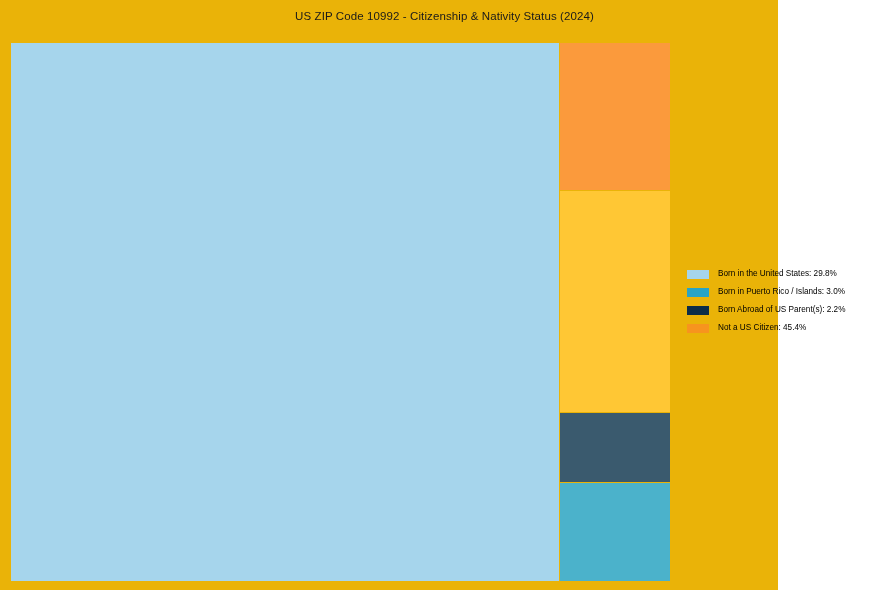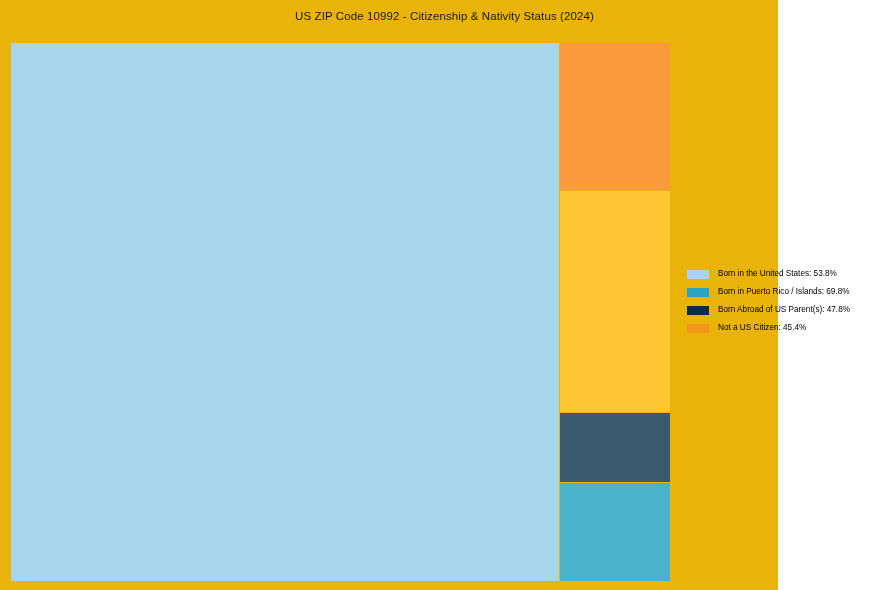--- a/index.html
+++ b/index.html
@@ -134,31 +134,31 @@
     <div id="tile-born-abroad" class="mosaic-tile" title="Born Abroad of US Parent(s): 2.2%" style="background: rgb(58, 90, 110);"></div>
 
     <div id="tile-born-pr" class="mosaic-tile" title="Born in Puerto Rico / Islands: 3.0%" style="background: rgb(75, 178, 203);"></div>
 
   </div>
 
   <div id="legend">
 
     <div class="legend-row">
       <span class="legend-swatch" style="background: rgb(166, 213, 236);"></span>
-      <span class="legend-label">Born in the United States: 53.8%</span>
+      <span class="legend-label">Born in the United States: 29.8%</span>
     </div>
 
     <div class="legend-row">
       <span class="legend-swatch" style="background: rgb(41, 164, 196);"></span>
-      <span class="legend-label">Born in Puerto Rico / Islands: 69.8%</span>
+      <span class="legend-label">Born in Puerto Rico / Islands: 3.0%</span>
     </div>
 
     <div class="legend-row">
       <span class="legend-swatch" style="background: rgb(12, 45, 72);"></span>
-      <span class="legend-label">Born Abroad of US Parent(s): 47.8%</span>
+      <span class="legend-label">Born Abroad of US Parent(s): 2.2%</span>
     </div>
 
 
     <div class="legend-row">
       <span class="legend-swatch" style="background: rgb(247, 148, 30);"></span>
       <span class="legend-label">Not a US Citizen: 45.4%</span>
     </div>
 
   </div>
 

